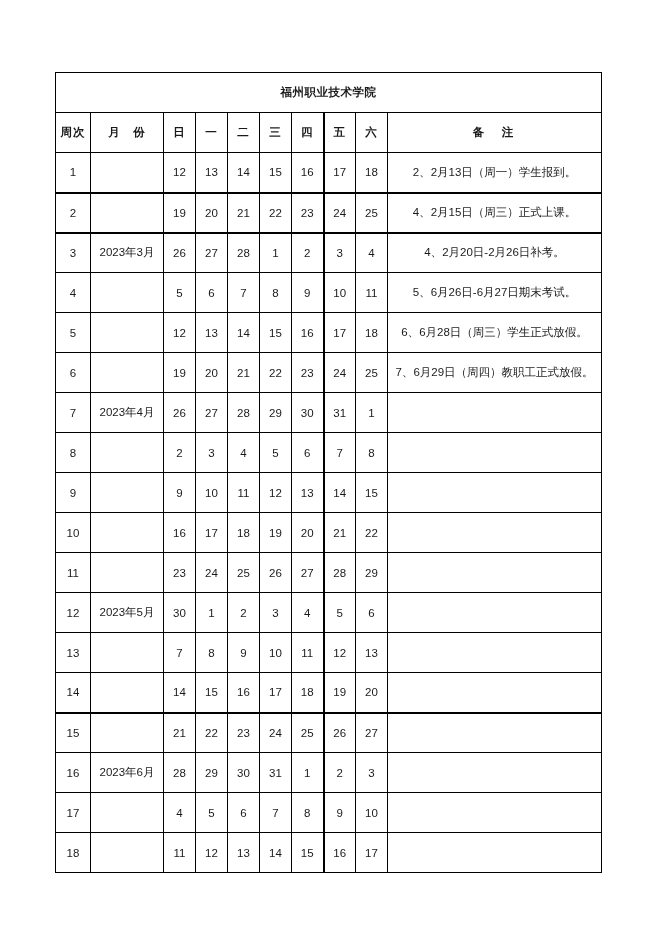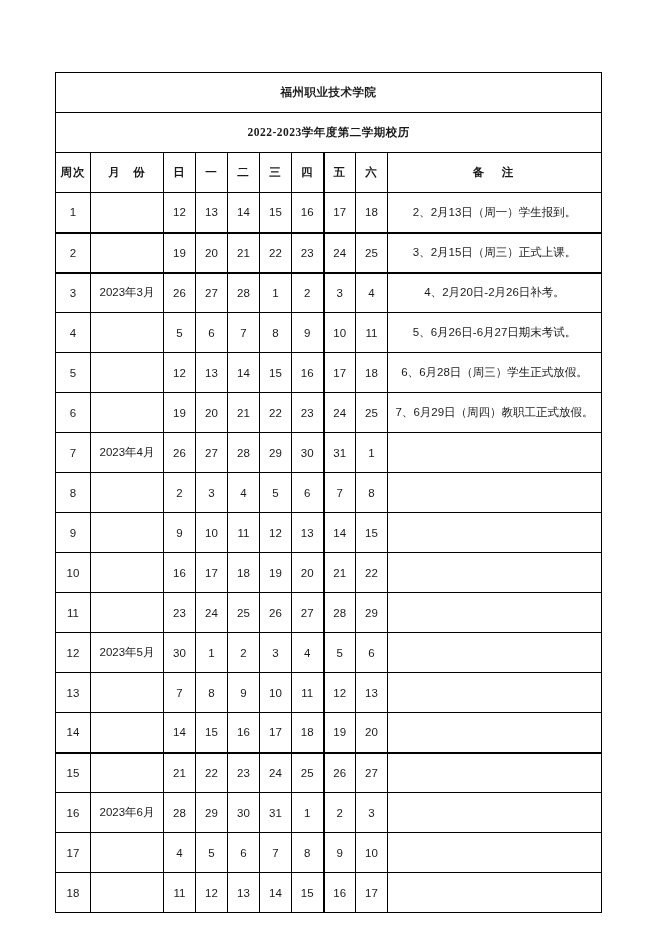--- a/index.html
+++ b/index.html
@@ -107,23 +107,20 @@
         <col class="c-day">
         <col class="c-day">
       <col class="c-day">
         <col class="c-day">
         <col class="c-day">
       <col class="c-note">
     </colgroup>
     <tbody id="table-body">
       <tr>
         <td class="title-cell" colspan="10">福州职业技术学院</td>
-      </tr>
-      <tr>
-        <td class="title-cell sub" colspan="10">2022-2023学年度第二学期校历</td>
       </tr>
       <tr>
         <td class="head-cell">周次</td>
         <td class="head-cell">月　份</td>
         <td class="head-cell">日</td>
         <td class="head-cell">一</td>
         <td class="head-cell">二</td>
         <td class="head-cell">三</td>
         <td class="head-cell">四</td>
         <td class="head-cell thick-left">五</td>
@@ -145,21 +142,21 @@
         <tr>
           <td class="week-cell thick-top">2</td>
           <td class="month-cell thick-top"></td>
           <td class="day-cell thick-top">19</td>
           <td class="day-cell thick-top">20</td>
           <td class="day-cell thick-top">21</td>
           <td class="day-cell thick-top">22</td>
           <td class="day-cell thick-top">23</td>
           <td class="day-cell thick-top thick-left">24</td>
           <td class="day-cell thick-top">25</td>
-          <td class="note-cell thick-top">3、2月15日（周三）正式上课。</td>
+          <td class="note-cell thick-top">4、2月15日（周三）正式上课。</td>
         </tr>
         <tr>
           <td class="week-cell thick-top">3</td>
           <td class="month-cell thick-top">2023年3月</td>
           <td class="day-cell thick-top">26</td>
           <td class="day-cell thick-top">27</td>
           <td class="day-cell thick-top">28</td>
           <td class="day-cell thick-top">1</td>
           <td class="day-cell thick-top">2</td>
           <td class="day-cell thick-top thick-left">3</td>

